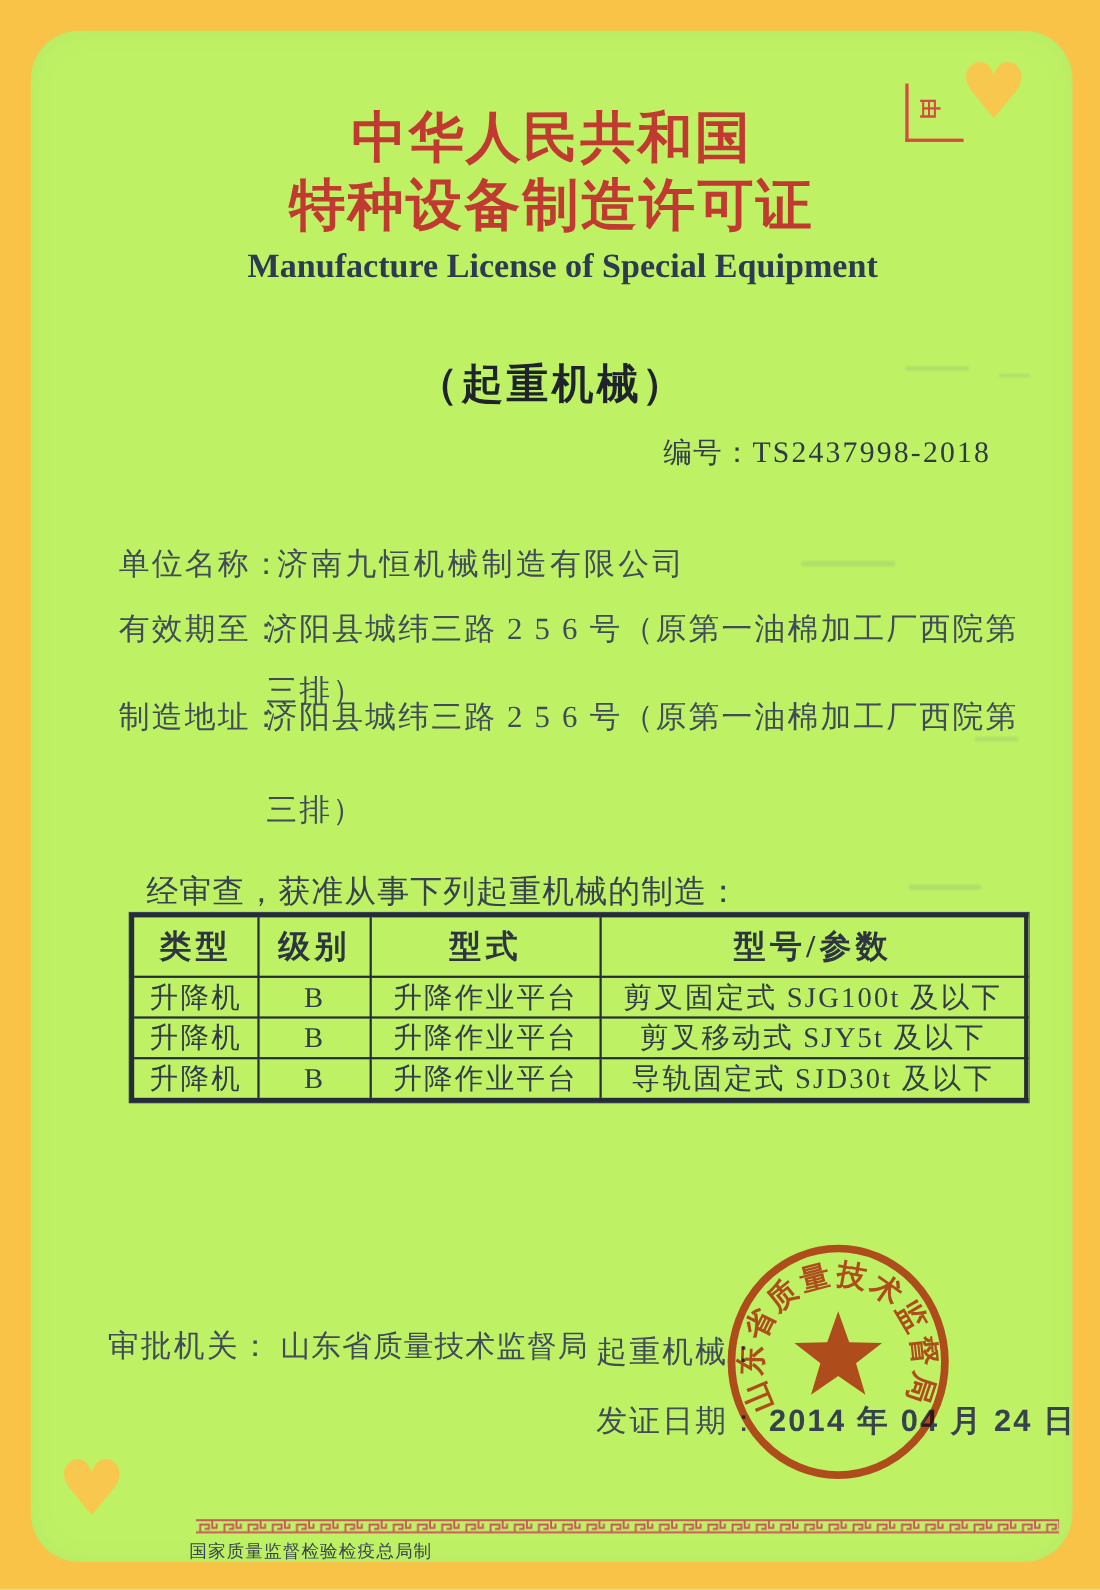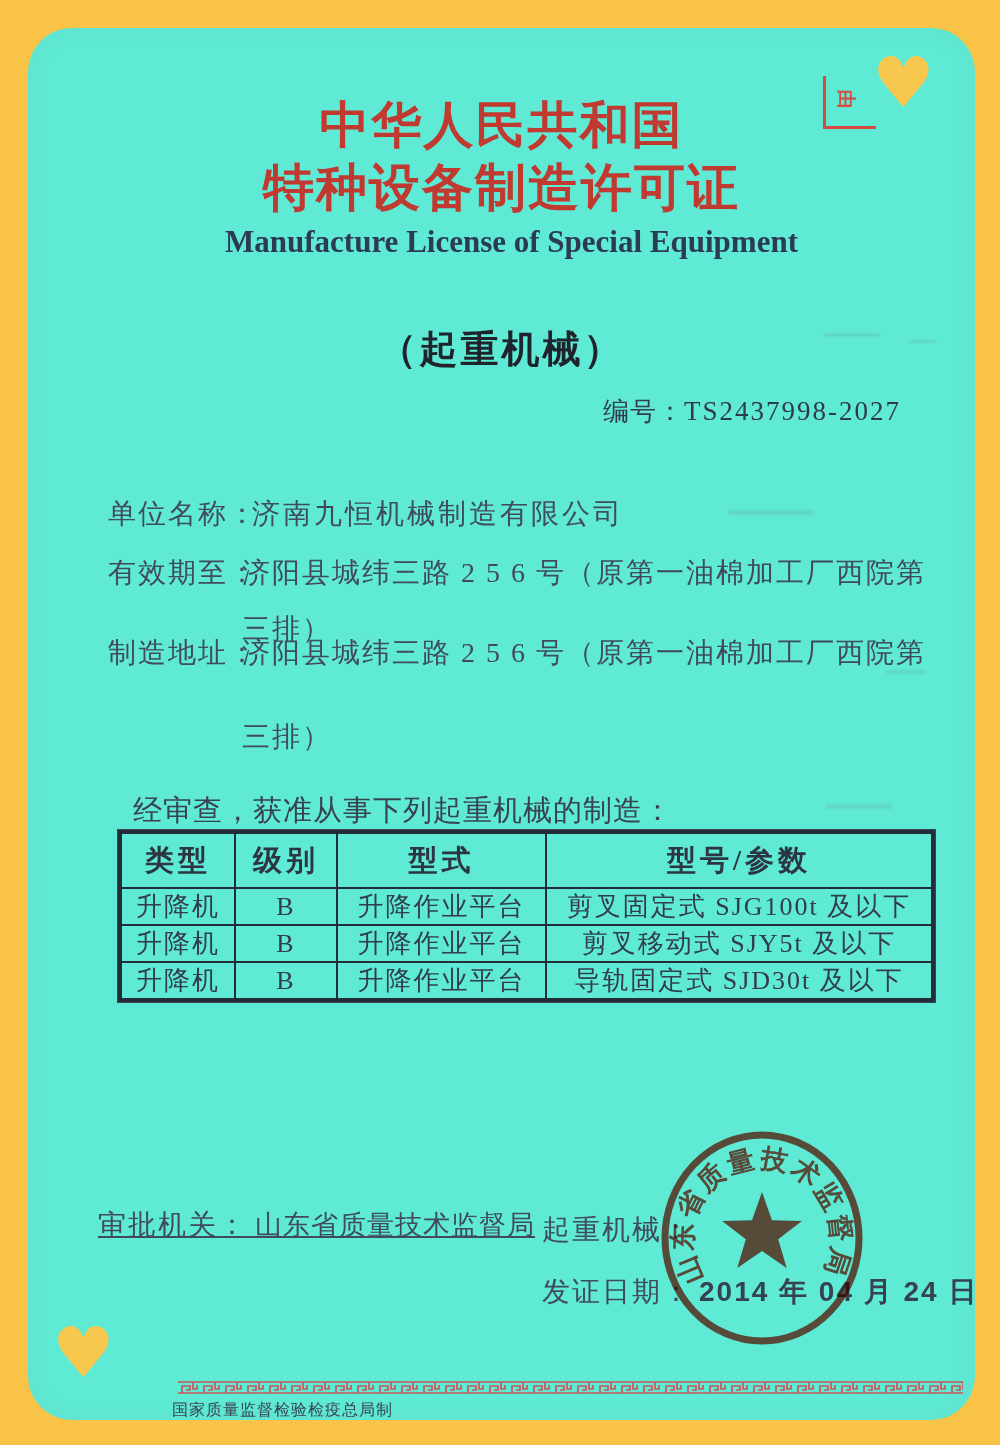--- a/index.html
+++ b/index.html
@@ -4,21 +4,21 @@
 <style>
   html,body{margin:0;padding:0;}
   body{
     width:1000px;height:1445px;position:relative;
     background:#f9c347;
     font-family:"Liberation Serif","DejaVu Serif",serif;
     overflow:hidden;
   }
   .document{
     position:absolute;left:28px;top:28px;width:947px;height:1392px;
-    background:#5eead4;border-radius:44px;overflow:hidden;
+    background:#bef264;border-radius:44px;overflow:hidden;
     box-shadow:inset 0 0 22px rgba(140,140,150,.10);
   }
   .abs{position:absolute;}
   .center{left:0;width:100%;text-align:center;}
   
   .title-cn{color:#c03a31;font-weight:bold;letter-spacing:2px;line-height:1;}
   .t1{top:72px;font-size:50px;}
   .t2{top:135px;font-size:51px;}
   .title-en{color:#2c3a52;font-weight:bold;line-height:1;font-size:31px;padding-left:10px;}
   .e1{top:198px;}
@@ -49,21 +49,21 @@
   table.lic th{font-size:29px;color:#2c3540;font-weight:bold;letter-spacing:4px;}
   table.lic td{font-size:26px;color:#333d49;text-align:center;letter-spacing:2px;padding:0;}
   table.lic .c0{width:110px;}
   table.lic .c1{width:98px;}
   table.lic .c2{width:205px;}
   table.lic .c3{width:382px;}
   table.lic thead tr{height:56px;}
   table.lic tbody tr{height:35px;}
   
   .footline{font-size:28px;color:#414c5a;white-space:nowrap;line-height:1.1;}
-  .fo-approve{top:1182px;left:70px;text-decoration:underline;}
+  .fo-approve{top:1182px;left:70px;}
   .fo-approve .val{font-size:27px;letter-spacing:1px;}
   .fo-issueorg{top:1187px;left:514px;}
   .fo-valid{top:1242px;left:70px;}
   .fo-issuedate{top:1249px;left:514px;}
   .dateval{font-family:"Liberation Sans","DejaVu Sans",sans-serif;font-size:28px;font-weight:bold;color:#37424f;letter-spacing:2px;}
   
   .seal{position:absolute;left:622px;top:1092px;opacity:.88;mix-blend-mode:multiply;}
   .seal text{font-family:"Liberation Serif","DejaVu Serif",serif;font-weight:bold;}
   
   .meander{position:absolute;left:150px;top:1352px;}
@@ -87,21 +87,21 @@
 <body>
 
 <div class="document">
 
   <div class="abs center title-cn t1">中华人民共和国</div>
   <div class="abs center title-cn t2">特种设备制造许可证</div>
   <div class="abs center title-en e1">Manufacture License of Special Equipment</div>
   <div class="abs center category">（起重机械）</div>
 
   <div class="abs serial">
-    <span>编号：</span><span class="num">TS2437998-2027</span>
+    <span>编号：</span><span class="num">TS2437998-2018</span>
   </div>
 
   <div class="abs fieldline f-company">
     <span class="flabel">单位名称：</span>
     <span class="fvalue">济南九恒机械制造有限公司</span>
   </div>
 
   <div class="abs fieldline f-reg">
     <span class="flabel">有效期至：</span>
     <span class="addr">济阳县城纬三路 2 5 6 号（原第一油棉加工厂西院第</span>

